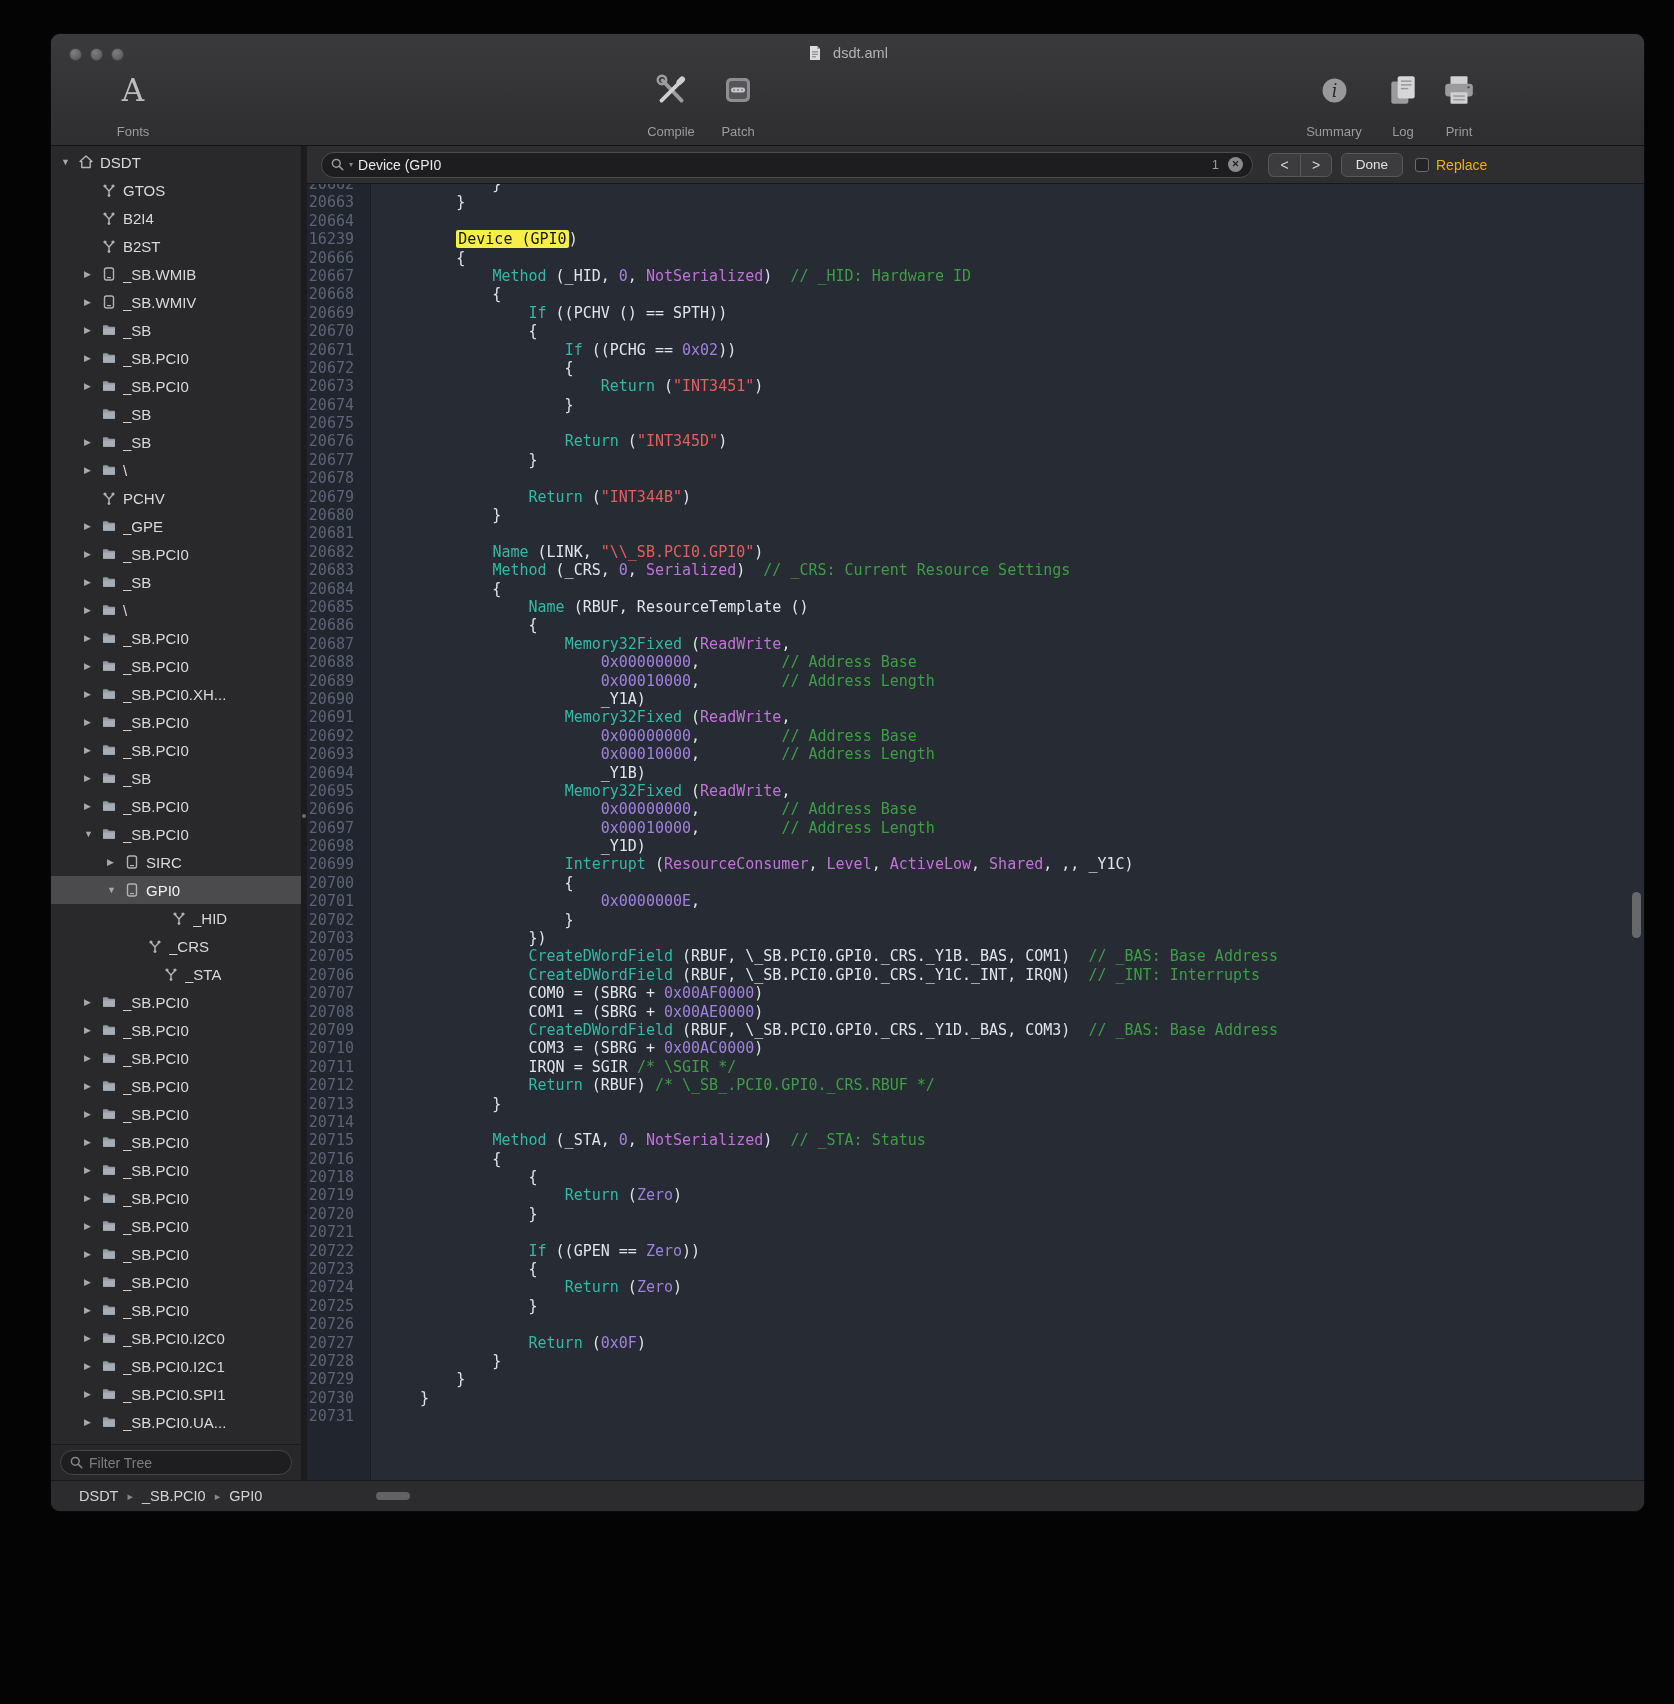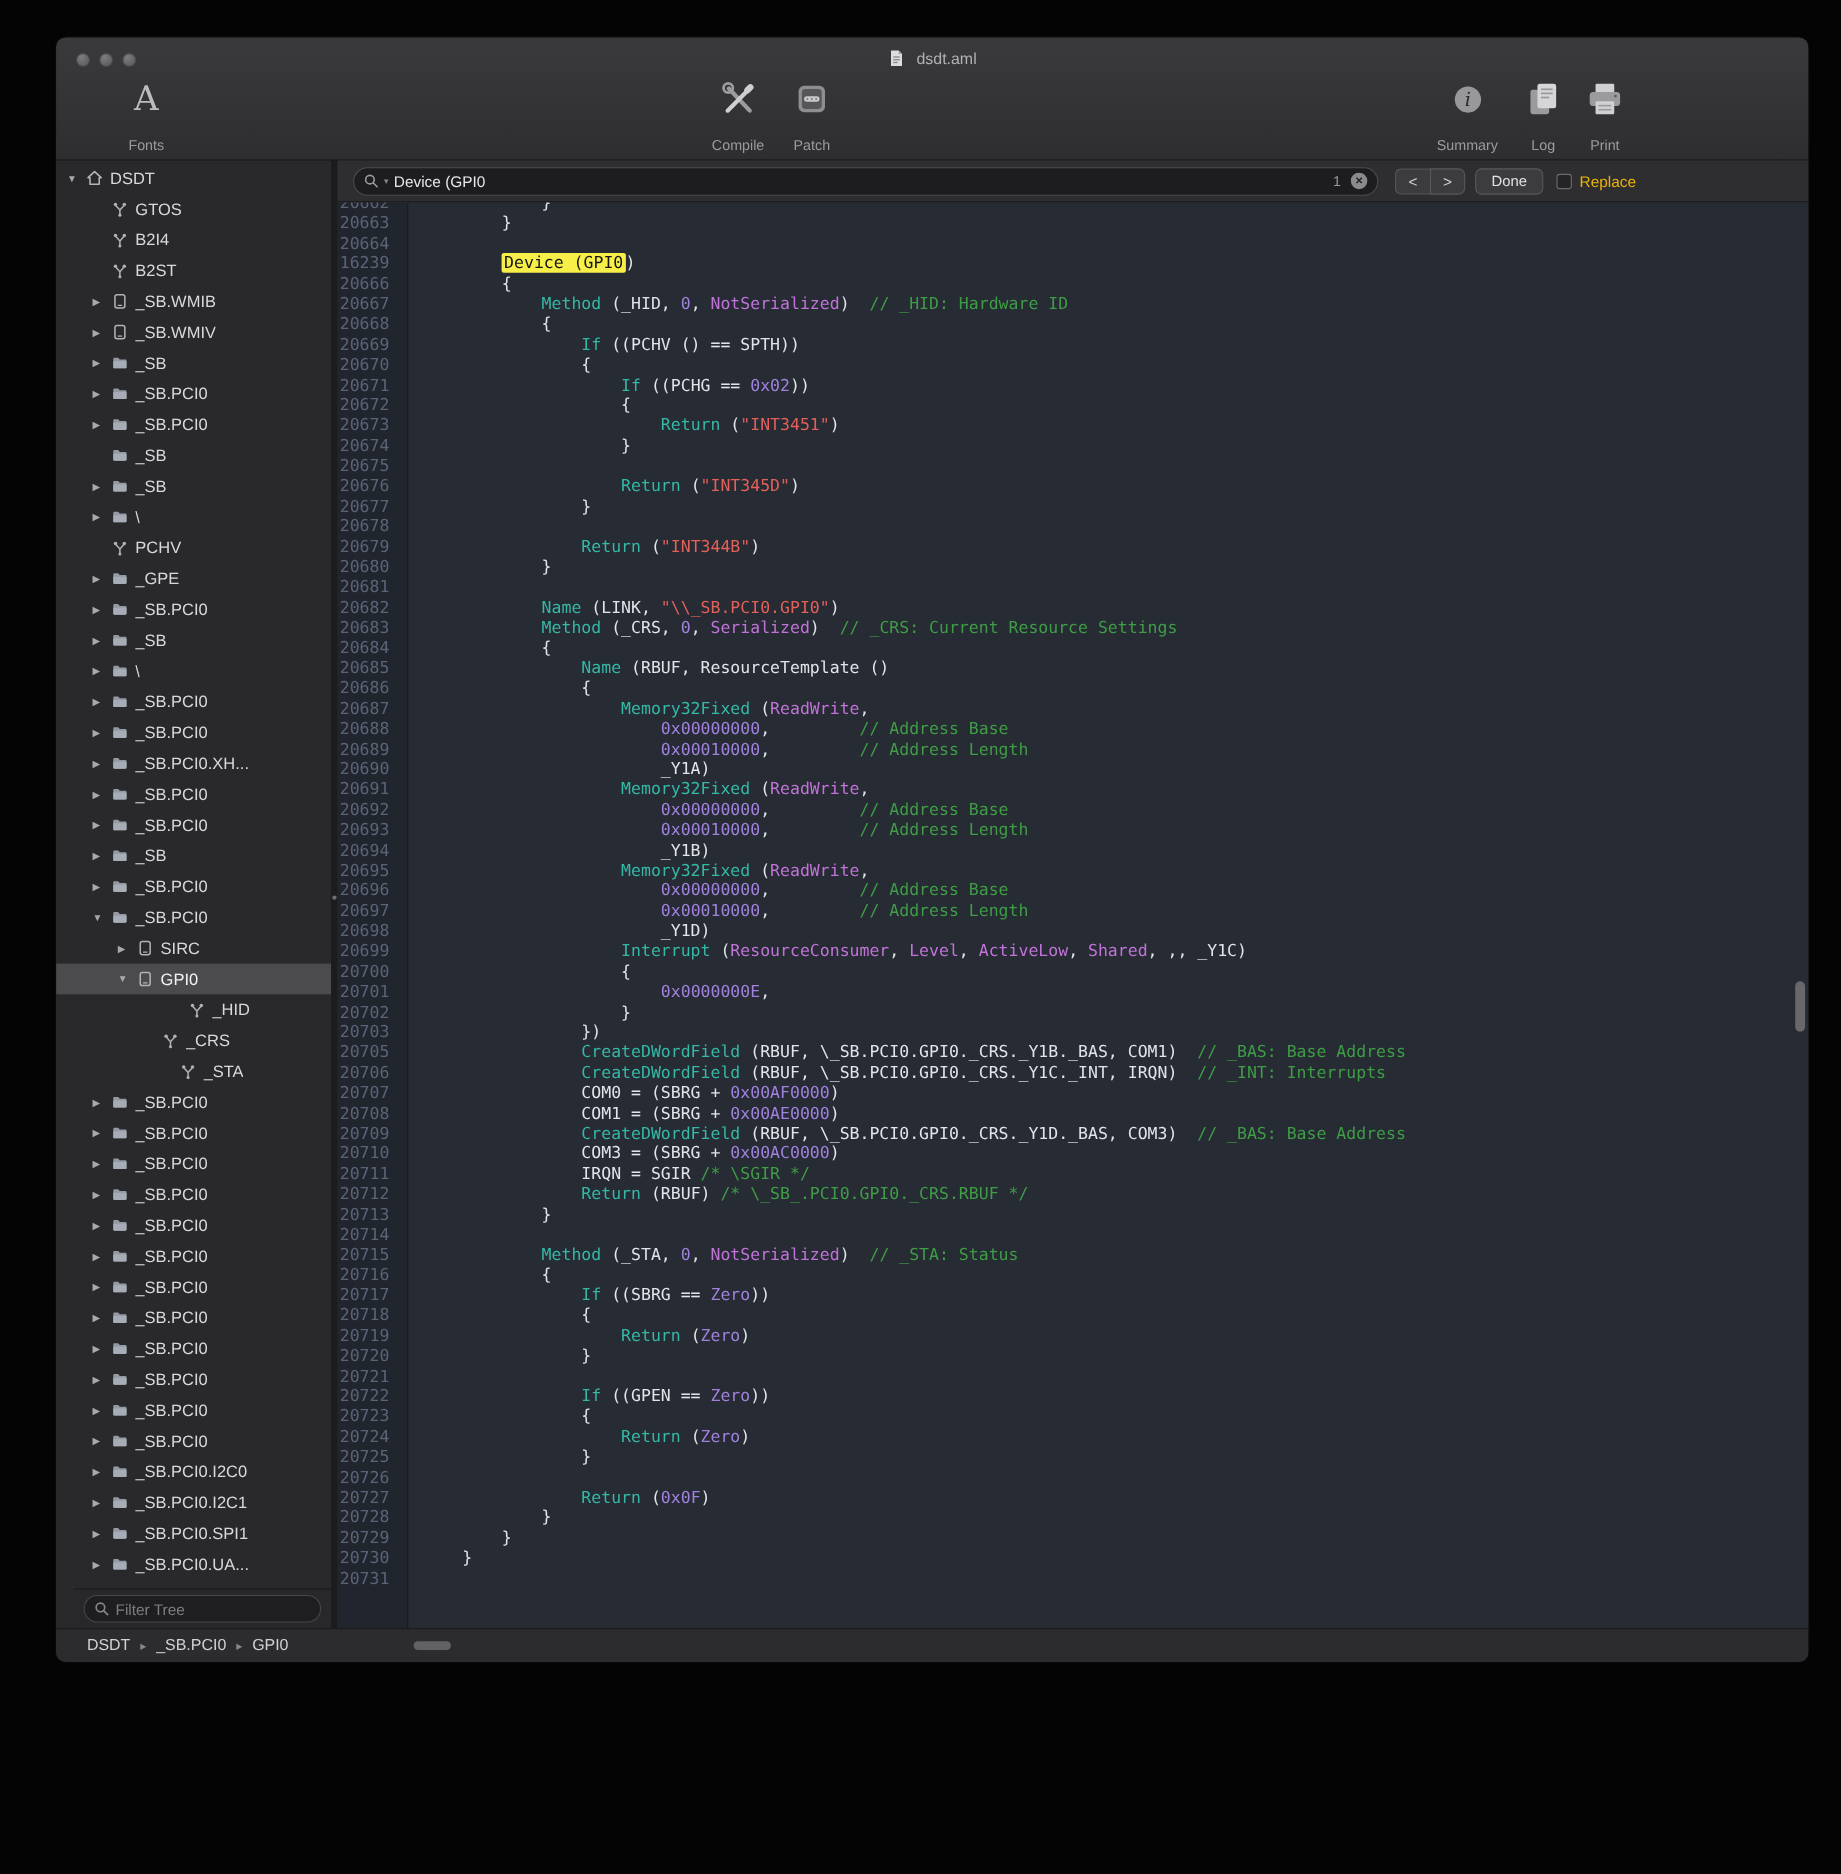--- a/index.html
+++ b/index.html
@@ -36,21 +36,21 @@
   .main { position:absolute; top:112px; bottom:31px; left:0; right:0; }
 
   .sidebar-col { position:absolute; left:0; top:0; bottom:0; width:250px; background:#29292b; }
   .tree { position:absolute; top:0; left:0; right:0; bottom:36px; overflow:hidden; padding-top:2px; }
   .tree-row { height:28px; display:flex; align-items:center; color:#d9d9db; font-size:15px; white-space:nowrap; }
   .tree-row.selected { background:#4b4b4e; color:#f2f2f4; }
   .disc { width:17px; flex-shrink:0; font-size:9px; color:#a8a8aa; text-align:left; }
   .t-icon { width:22px; flex-shrink:0; display:flex; align-items:center; }
   .t-label { overflow:hidden; text-overflow:ellipsis; }
 
-  .filter-strip { position:absolute; bottom:0; left:16px; right:0; height:36px; background:#28282a;
+  .filter-strip { position:absolute; bottom:0; left:0; right:0; height:36px; background:#28282a;
                   border-top:1px solid #1c1c1e; display:flex; align-items:center; padding:0 9px; }
   .filter-field { flex:1; height:25px; border-radius:13px; background:#1e1e20; border:1px solid #464648;
                   display:flex; align-items:center; padding:0 9px; gap:6px; }
   .filter-placeholder { color:#7e7e80; font-size:14px; }
 
   .divider { position:absolute; left:250px; top:0; bottom:0; width:6px; background:#1c1c1e; }
   .divider .handle { position:absolute; left:1px; top:668px; width:4px; height:4px;
                      border-radius:50%; background:#6e6e70; }
 
   .editor-col { position:absolute; left:256px; right:0; top:0; bottom:0; background:#262b34; }
@@ -789,21 +789,20 @@
               <div class="line"><span class="ln">20707</span><span class="lc"><span class="seg-p">                COM0 = (SBRG + </span><span class="seg-n">0x00AF0000</span><span class="seg-p">)</span></span></div>
               <div class="line"><span class="ln">20708</span><span class="lc"><span class="seg-p">                COM1 = (SBRG + </span><span class="seg-n">0x00AE0000</span><span class="seg-p">)</span></span></div>
               <div class="line"><span class="ln">20709</span><span class="lc"><span class="seg-p">                </span><span class="seg-k">CreateDWordField</span><span class="seg-p"> (RBUF, \_SB.PCI0.GPI0._CRS._Y1D._BAS, COM3)  </span><span class="seg-c">// _BAS: Base Address</span></span></div>
               <div class="line"><span class="ln">20710</span><span class="lc"><span class="seg-p">                COM3 = (SBRG + </span><span class="seg-n">0x00AC0000</span><span class="seg-p">)</span></span></div>
               <div class="line"><span class="ln">20711</span><span class="lc"><span class="seg-p">                IRQN = SGIR </span><span class="seg-c">/* \SGIR */</span></span></div>
               <div class="line"><span class="ln">20712</span><span class="lc"><span class="seg-p">                </span><span class="seg-k">Return</span><span class="seg-p"> (RBUF) </span><span class="seg-c">/* \_SB_.PCI0.GPI0._CRS.RBUF */</span></span></div>
               <div class="line"><span class="ln">20713</span><span class="lc"><span class="seg-p">            }</span></span></div>
               <div class="line"><span class="ln">20714</span><span class="lc"></span></div>
               <div class="line"><span class="ln">20715</span><span class="lc"><span class="seg-p">            </span><span class="seg-k">Method</span><span class="seg-p"> (_STA, </span><span class="seg-n">0</span><span class="seg-p">, </span><span class="seg-d">NotSerialized</span><span class="seg-p">)  </span><span class="seg-c">// _STA: Status</span></span></div>
               <div class="line"><span class="ln">20716</span><span class="lc"><span class="seg-p">            {</span></span></div>
-              <div class="line"><span class="ln">20717</span><span class="lc"><span class="seg-p">                </span><span class="seg-k">If</span><span class="seg-p"> ((SBRG == </span><span class="seg-n">Zero</span><span class="seg-p">))</span></span></div>
               <div class="line"><span class="ln">20718</span><span class="lc"><span class="seg-p">                {</span></span></div>
               <div class="line"><span class="ln">20719</span><span class="lc"><span class="seg-p">                    </span><span class="seg-k">Return</span><span class="seg-p"> (</span><span class="seg-n">Zero</span><span class="seg-p">)</span></span></div>
               <div class="line"><span class="ln">20720</span><span class="lc"><span class="seg-p">                }</span></span></div>
               <div class="line"><span class="ln">20721</span><span class="lc"></span></div>
               <div class="line"><span class="ln">20722</span><span class="lc"><span class="seg-p">                </span><span class="seg-k">If</span><span class="seg-p"> ((GPEN == </span><span class="seg-n">Zero</span><span class="seg-p">))</span></span></div>
               <div class="line"><span class="ln">20723</span><span class="lc"><span class="seg-p">                {</span></span></div>
               <div class="line"><span class="ln">20724</span><span class="lc"><span class="seg-p">                    </span><span class="seg-k">Return</span><span class="seg-p"> (</span><span class="seg-n">Zero</span><span class="seg-p">)</span></span></div>
               <div class="line"><span class="ln">20725</span><span class="lc"><span class="seg-p">                }</span></span></div>
               <div class="line"><span class="ln">20726</span><span class="lc"></span></div>
               <div class="line"><span class="ln">20727</span><span class="lc"><span class="seg-p">                </span><span class="seg-k">Return</span><span class="seg-p"> (</span><span class="seg-n">0x0F</span><span class="seg-p">)</span></span></div>

